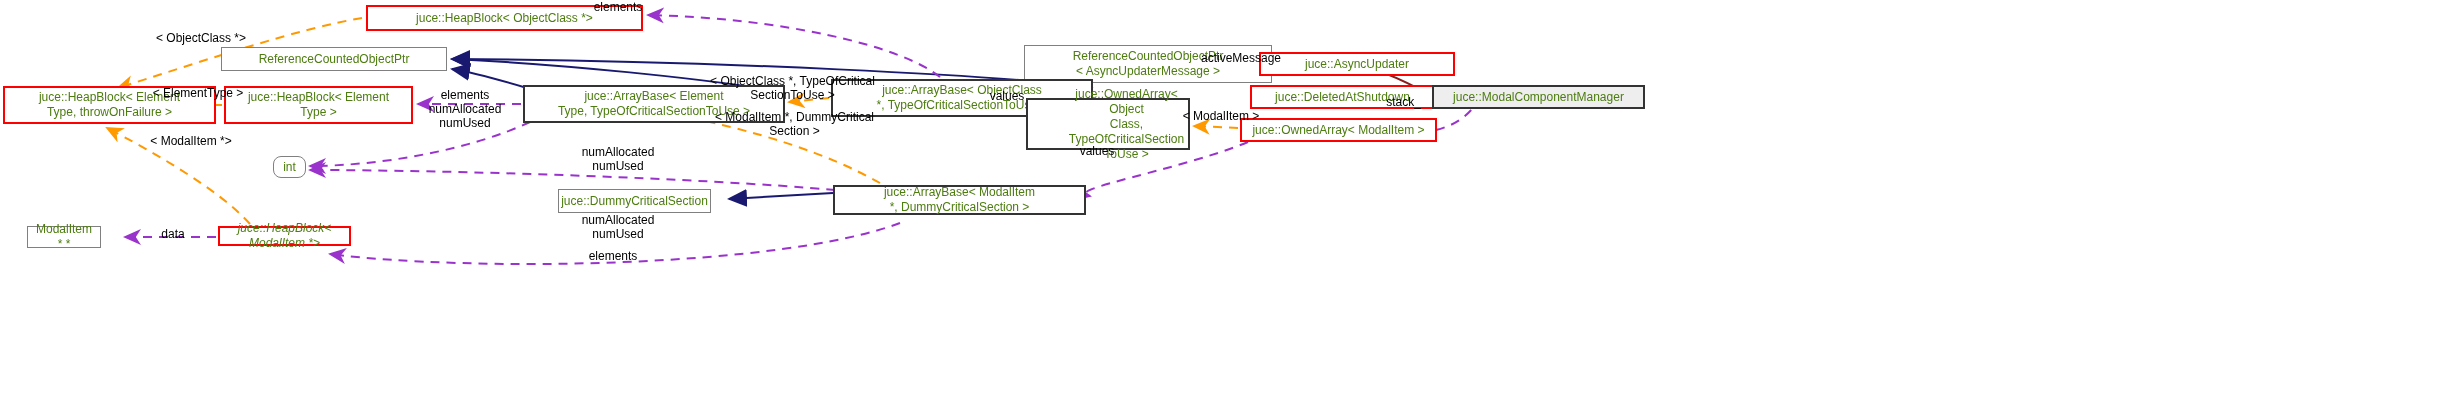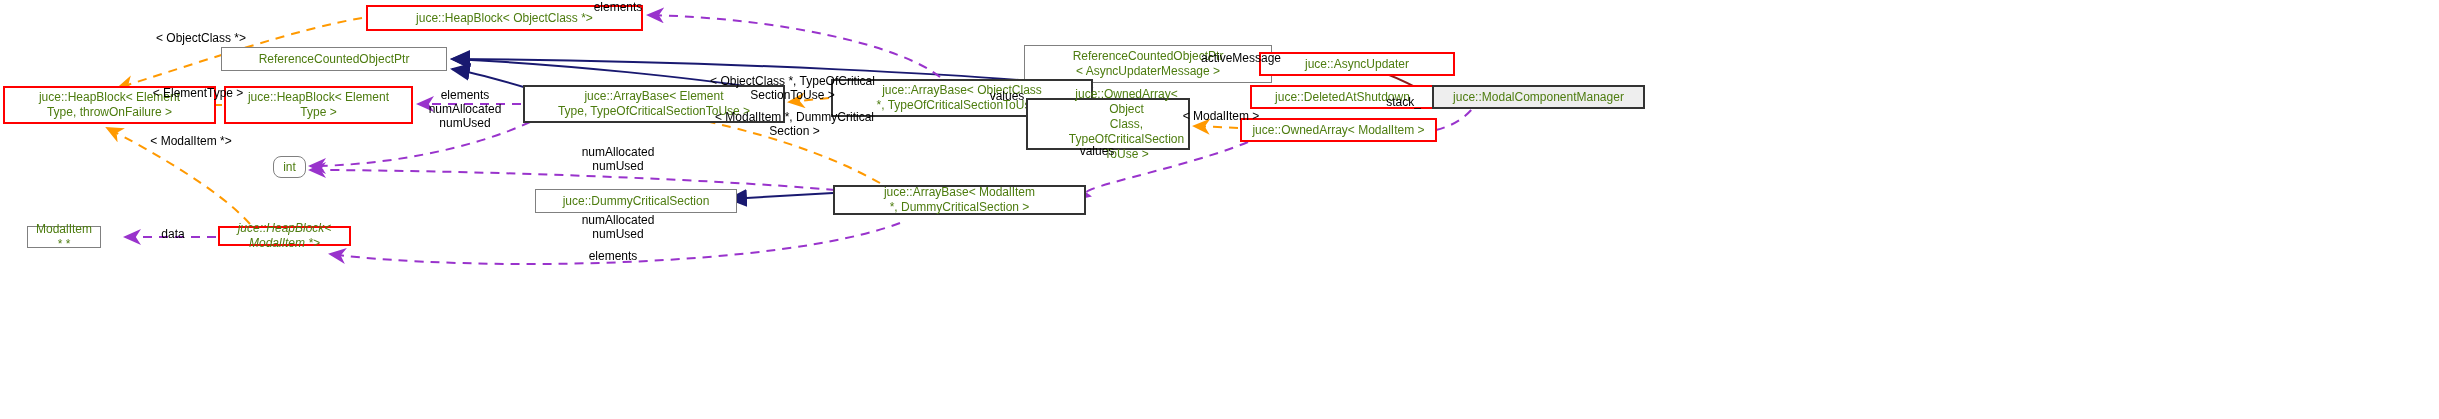--- a/index.html
+++ b/index.html
@@ -117,21 +117,21 @@
 Type, TypeOfCriticalSectionToUse &gt;</div>
   <div class="node dark" style="left:831px;top:79px;width:262px;height:38px;">juce::ArrayBase&lt; ObjectClass
 *, TypeOfCriticalSectionToUse &gt;</div>
   <div class="node red" style="left:1250px;top:85px;width:185px;height:24px;">juce::DeletedAtShutdown</div>
   <div class="node focus" style="left:1432px;top:85px;width:213px;height:24px;">juce::ModalComponentManager</div>
   <div class="node dark" style="left:1026px;top:98px;width:164px;height:52px;padding-left:42px;">juce::OwnedArray&lt; Object
 Class, TypeOfCriticalSection
 ToUse &gt;</div>
   <div class="node red" style="left:1240px;top:118px;width:197px;height:24px;">juce::OwnedArray&lt; ModalItem &gt;</div>
   <div class="node plain" style="left:273px;top:156px;width:33px;height:22px;border-radius:8px;">int</div>
-  <div class="node plain" style="left:535px;top:189px;width:202px;height:24px;">juce::DummyCriticalSection</div>
+  <div class="node plain" style="left:558px;top:189px;width:153px;height:24px;">juce::DummyCriticalSection</div>
   <div class="node dark" style="left:833px;top:185px;width:253px;height:30px;">juce::ArrayBase&lt; ModalItem
 *, DummyCriticalSection &gt;</div>
   <div class="node plain" style="left:27px;top:226px;width:74px;height:22px;">ModalItem * *</div>
   <div class="node red" style="left:218px;top:226px;width:133px;height:20px;font-style:italic;">juce::HeapBlock&lt; ModalItem *&gt;</div>
 
   <div class="edge-label" style="left:573px;top:0px;width:90px;">elements</div>
   <div class="edge-label" style="left:126px;top:31px;width:150px;">&lt; ObjectClass *&gt;</div>
   <div class="edge-label" style="left:1181px;top:51px;width:120px;">activeMessage</div>
   <div class="edge-label" style="left:128px;top:86px;width:140px;">&lt; ElementType &gt;</div>
   <div class="edge-label" style="left:680px;top:74px;width:225px;">&lt; ObjectClass *, TypeOfCritical

